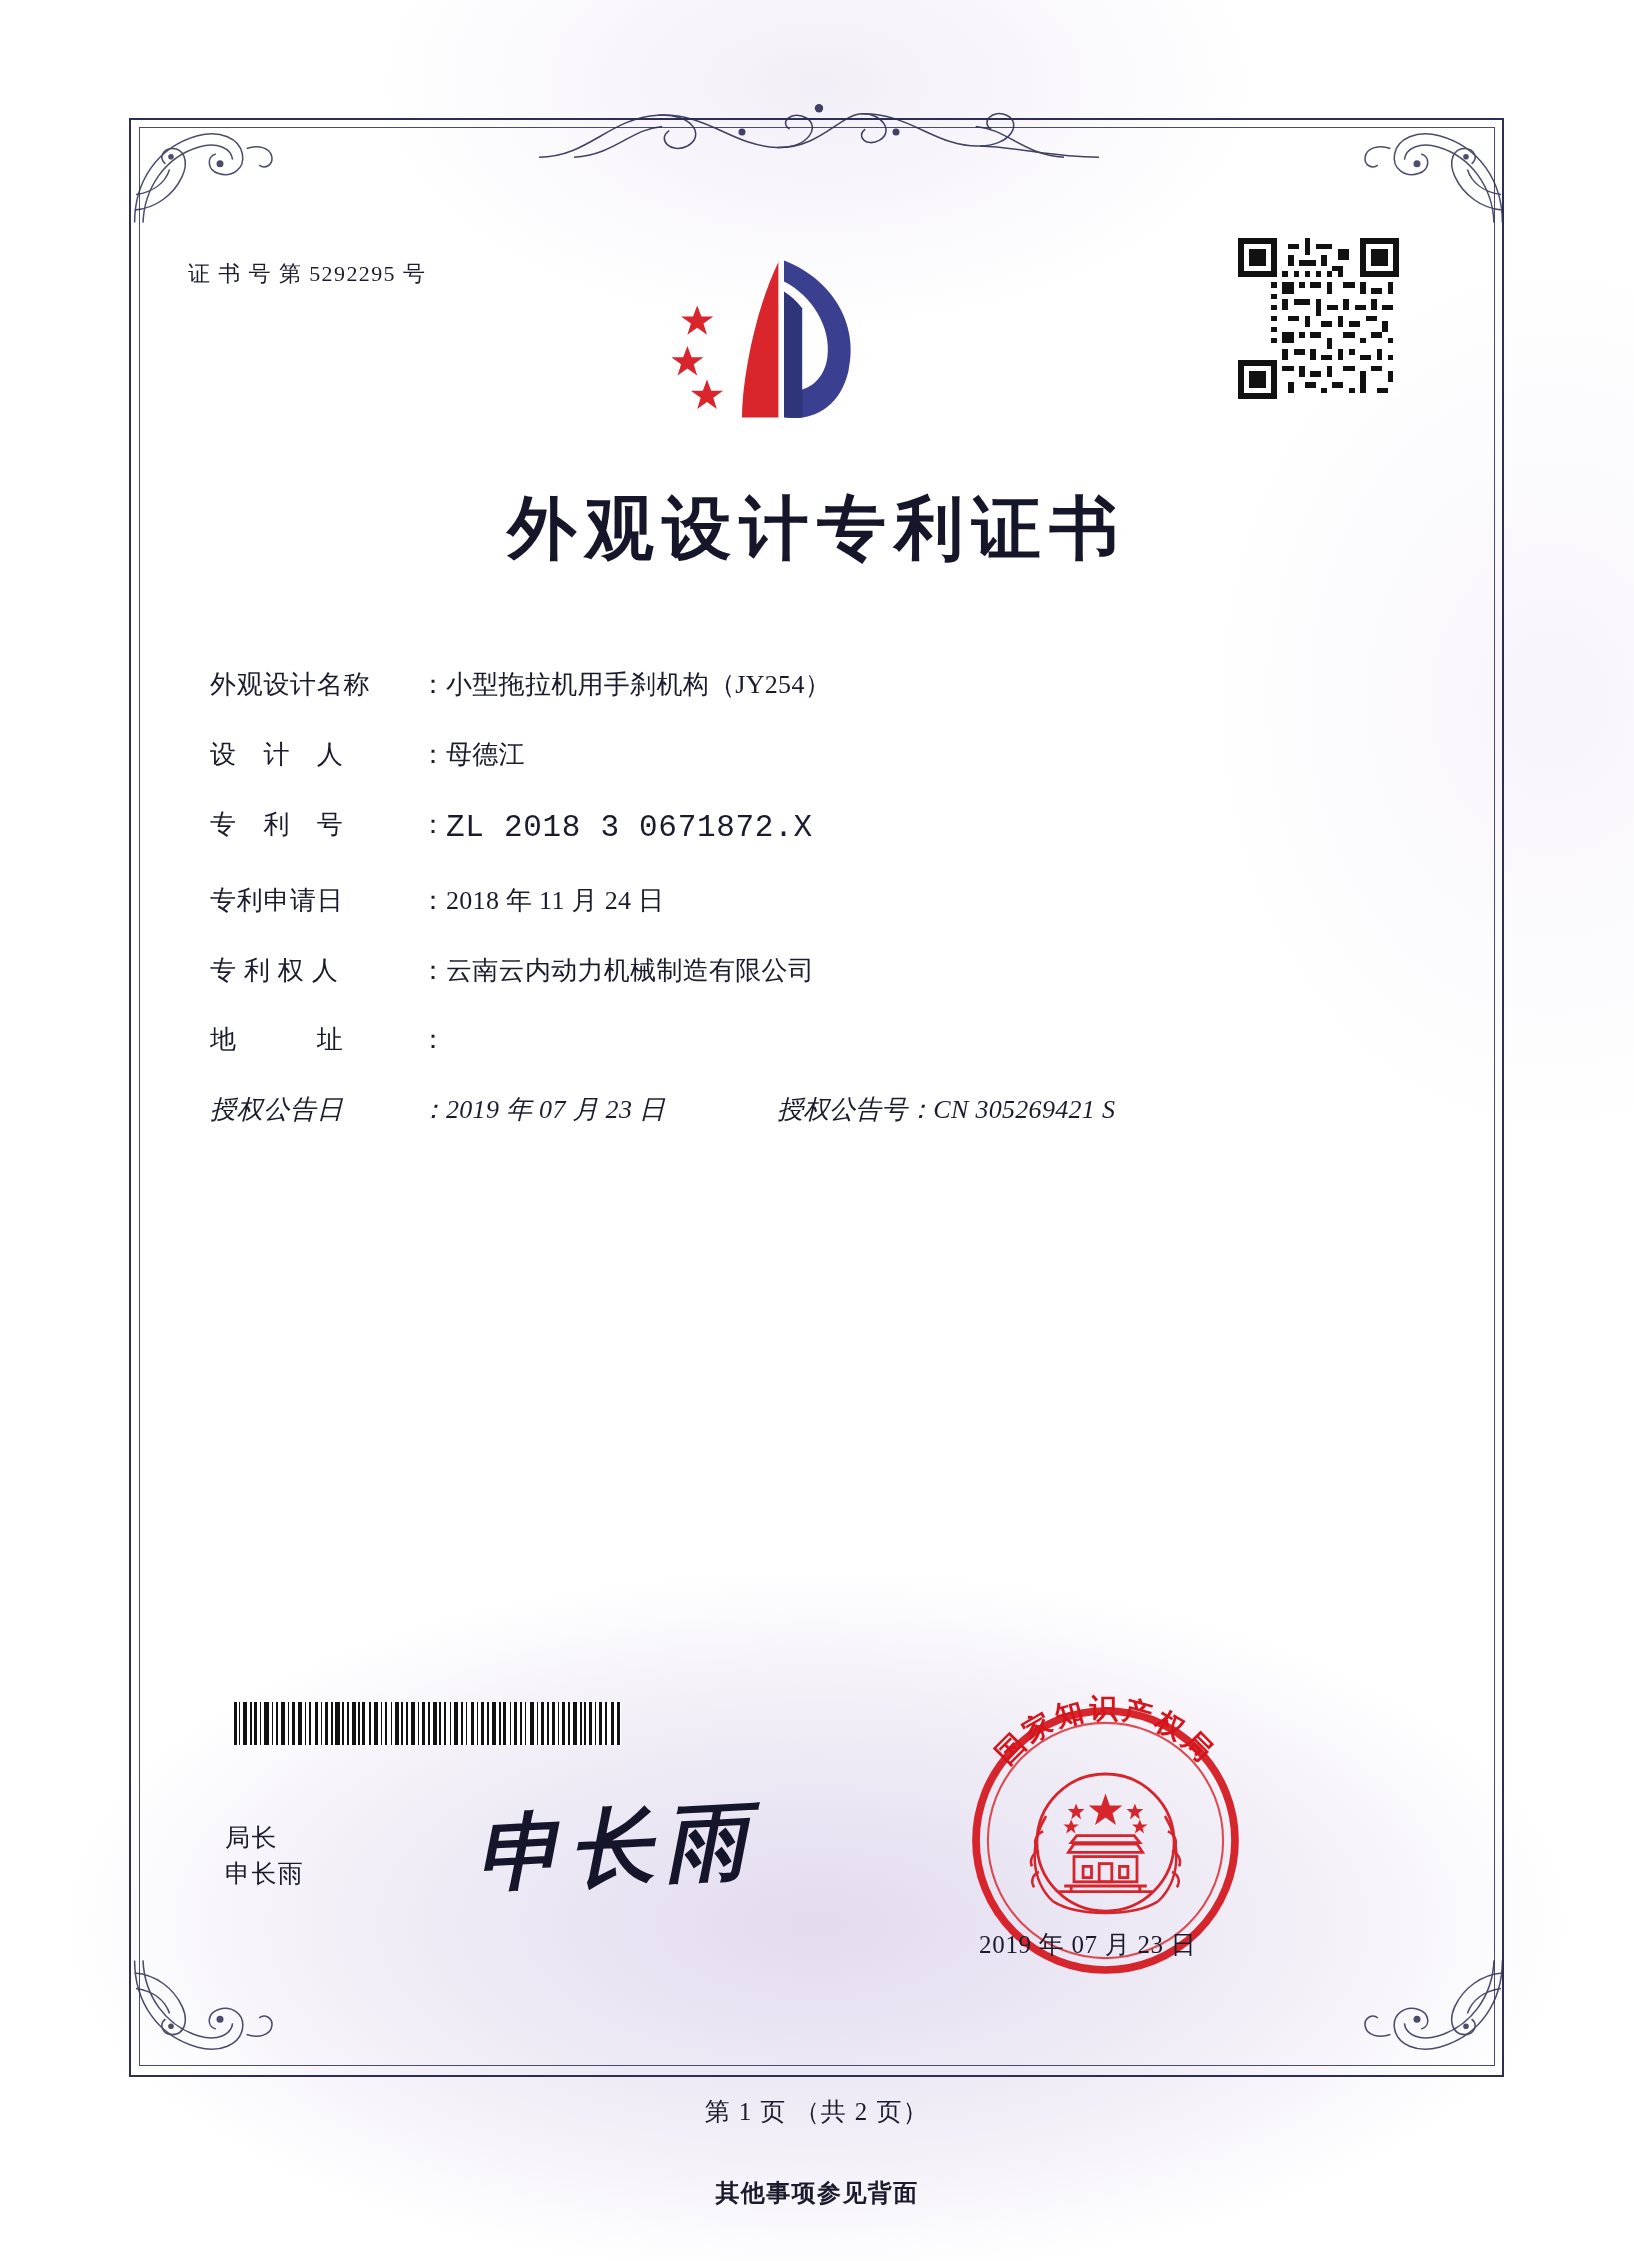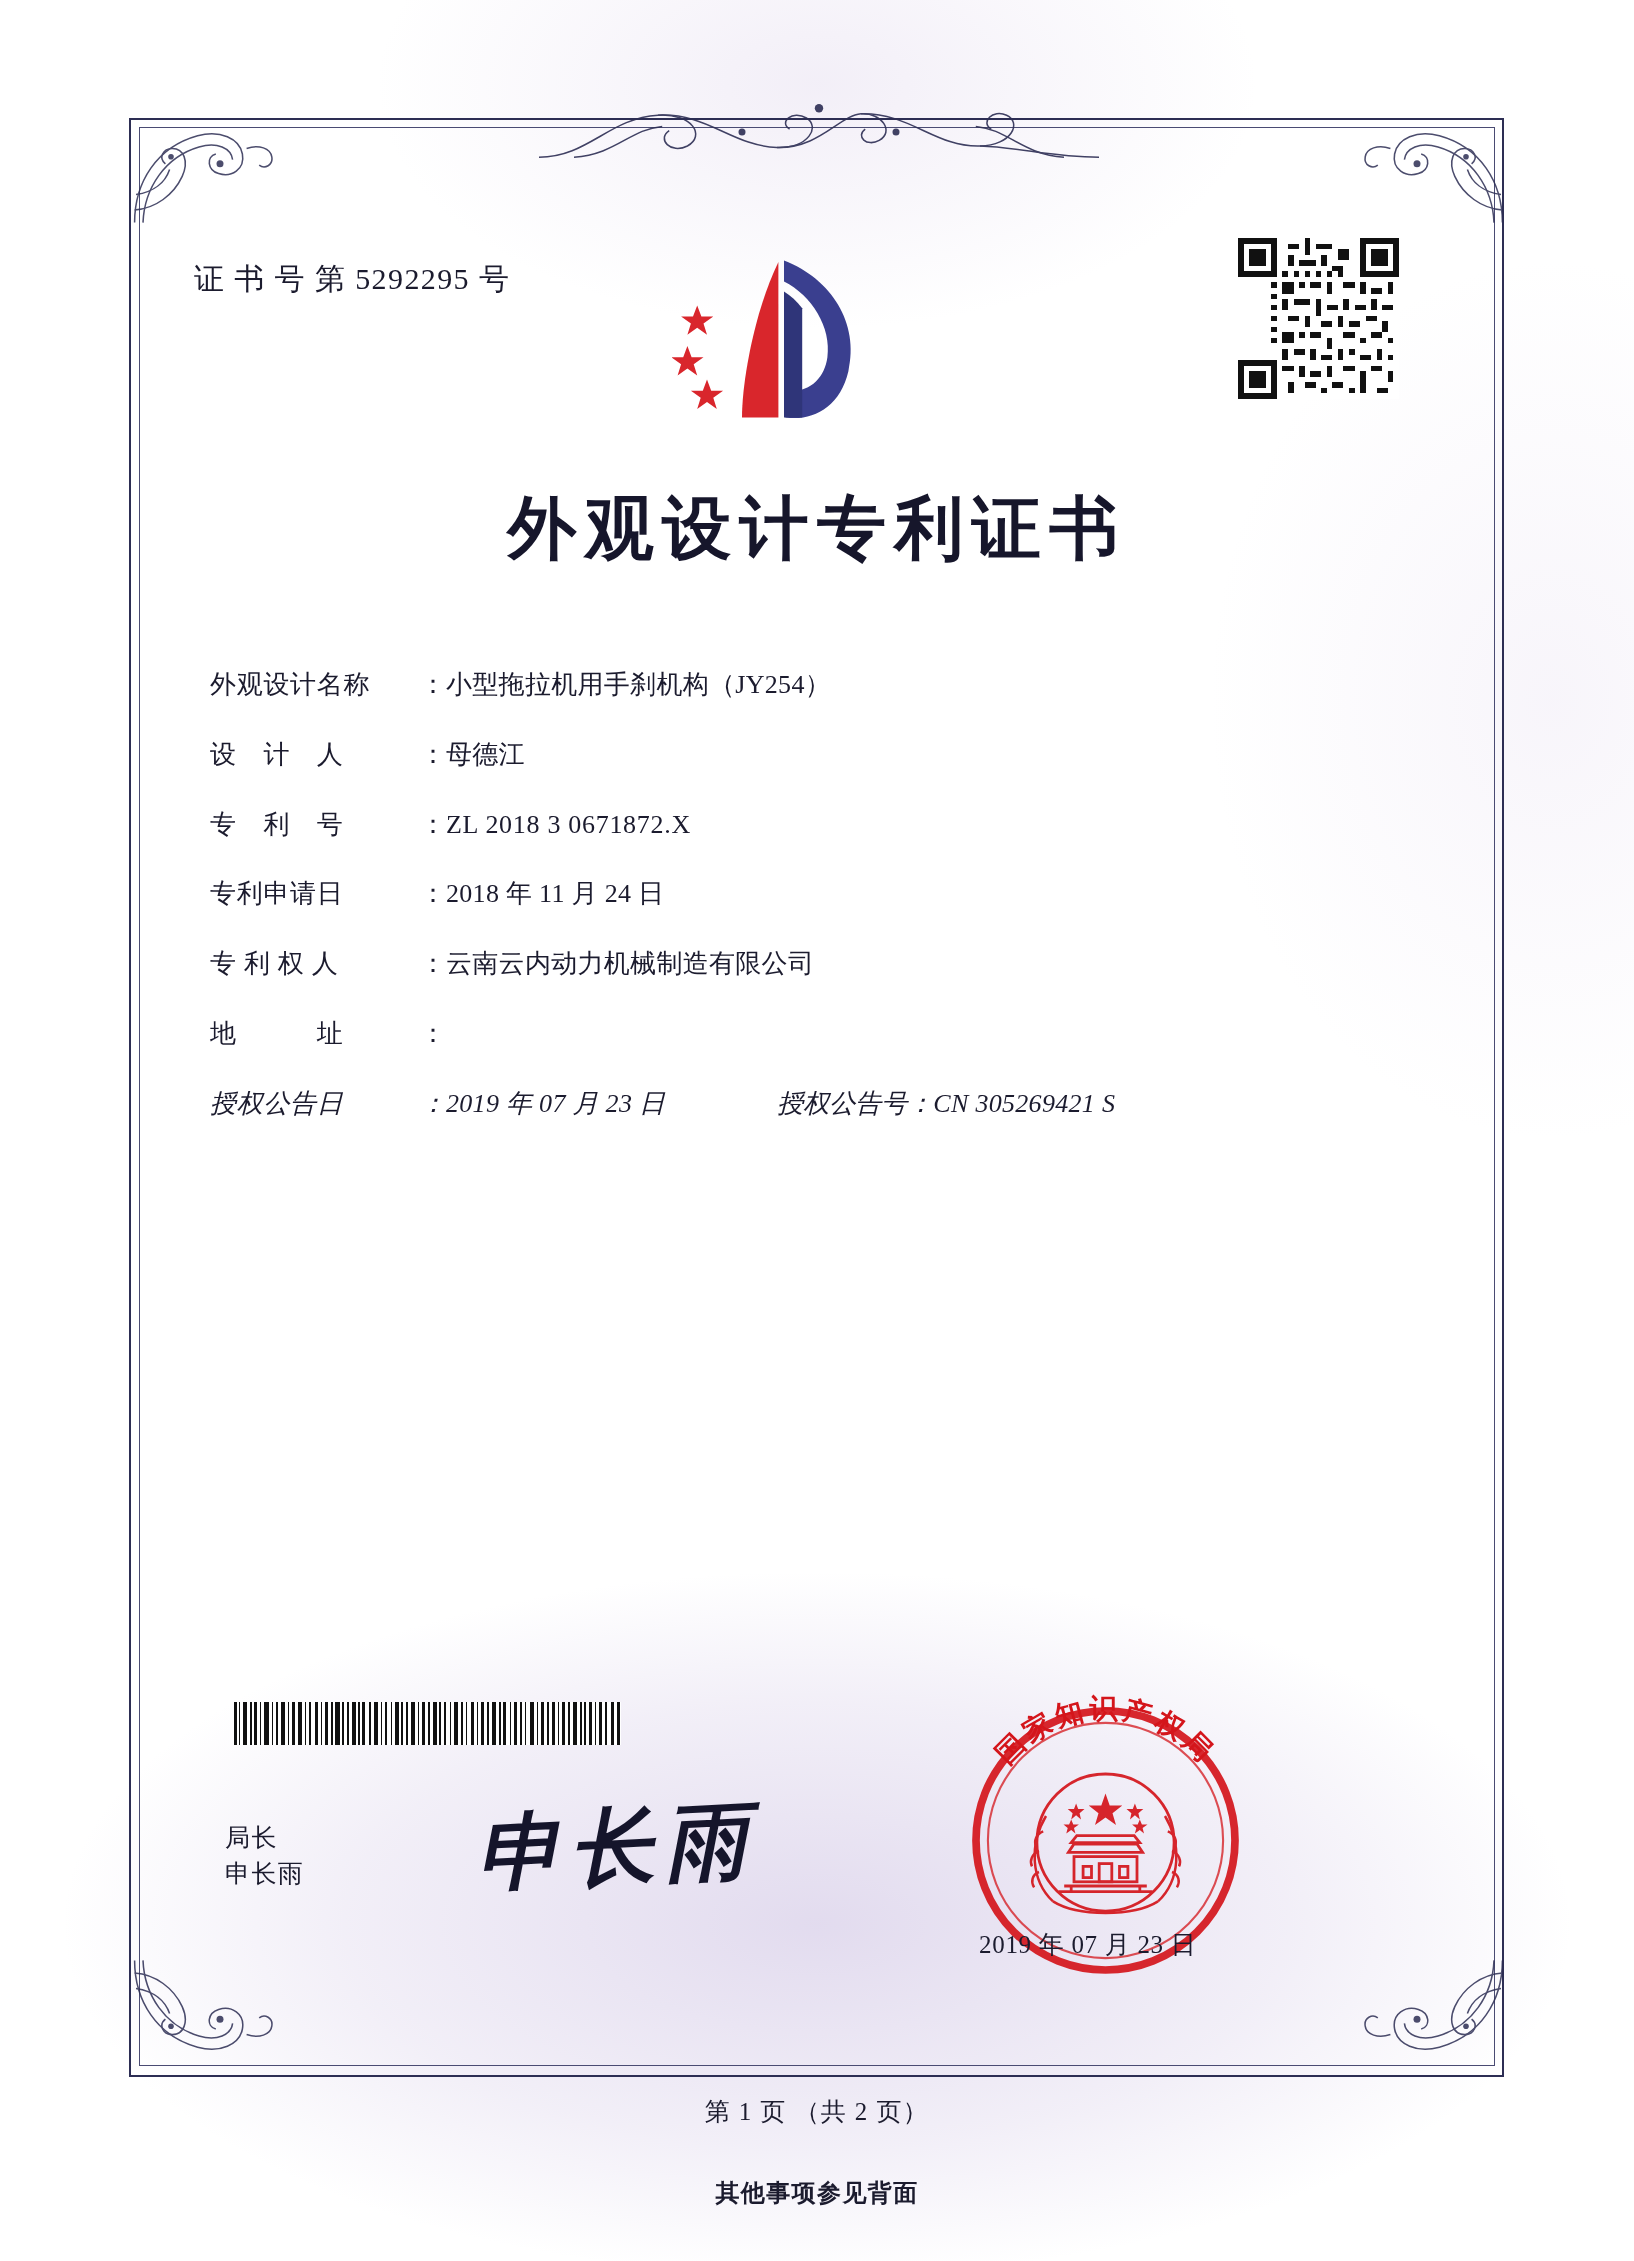--- a/index.html
+++ b/index.html
@@ -67,23 +67,23 @@
     top: 90px;
     width: 574px;
     height: 77px;
     opacity: .9;
   }
   .top-flourish svg { width: 100%; height: 100%; display:block;}
 
   
   .cert-number {
     position: absolute;
-    left: 194px;
+    left: 188px;
     top: 259px;
-    font-size: 30px;
+    font-size: 22px;
     letter-spacing: 1.4px;
     white-space: nowrap;
   }
 
   
   .logo {
     position: absolute;
     left: 672px;
     top: 241px;
     width: 210px;
@@ -133,22 +133,22 @@
   .field .lbl {
     width: 210px;
     flex: none;
     letter-spacing: 0.7px;
   }
   .field .val {
     font-family: "Liberation Serif", serif;
     letter-spacing: 0.3px;
   }
   .field .val.mono {
-    font-family: Liberation Serif, serif;
-    font-size: 26px;
+    font-family: Liberation Mono, monospace;
+    font-size: 31px;
     letter-spacing: 0.7px;
   }
   .field.dual { margin-bottom: 52px; font-style: italic; }
   .field.dual .second-lbl {
     margin-left: 112px;
   }
 
   
   .para {
     position: absolute;

